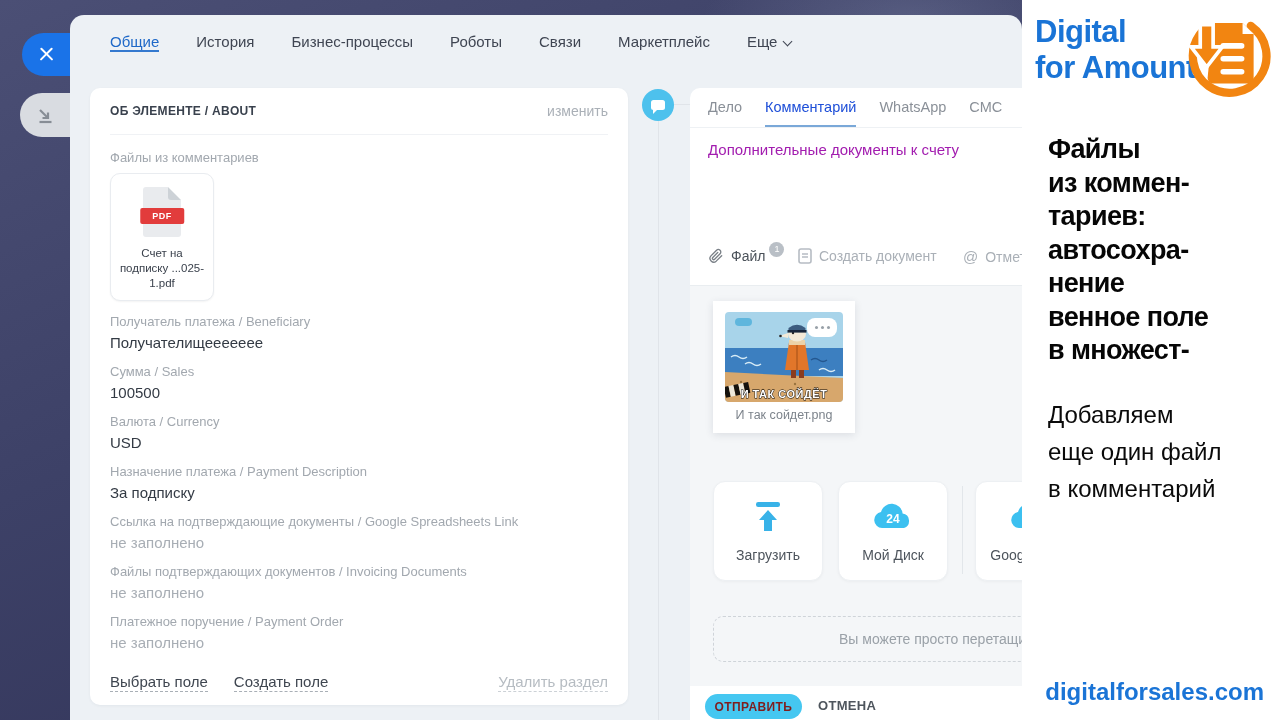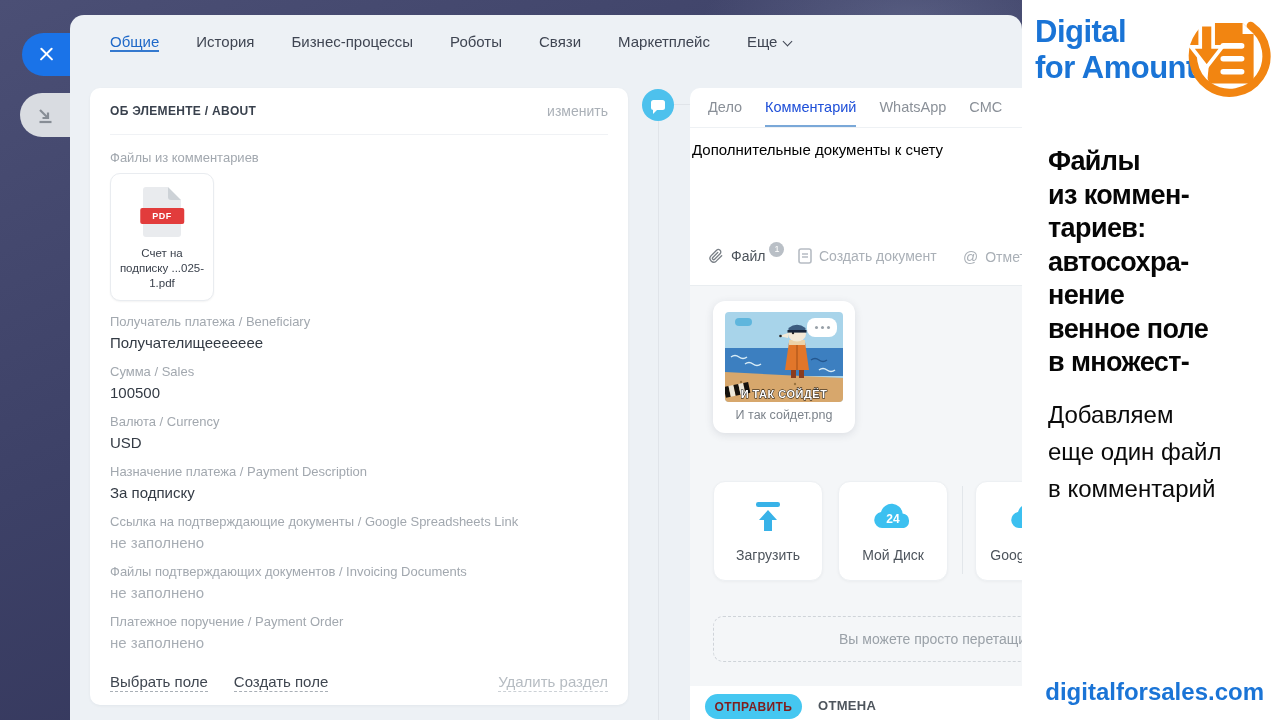--- a/index.html
+++ b/index.html
@@ -68,36 +68,36 @@
     border:4px solid transparent; border-top-color:#fff; border-left-color:#fff; }
 
   
   .comment-card { position:absolute; left:620px; top:73px; width:332px; height:632px; background:#fff;
     border-radius:10px 0 0 0; overflow:hidden; }
   .comment-tabs { display:flex; gap:23px; padding:0 18px; height:40px; align-items:stretch;
     border-bottom:1px solid #eef1f4; }
   .comment-tab { font-size:14.5px; color:#8a9098; display:flex; align-items:center;
     border-bottom:2px solid transparent; cursor:pointer; white-space:nowrap; }
   .comment-tab.active { color:#1d4ed8; border-bottom-color:#7aa8d8; }
-  .comment-text { padding:13px 2px; font-size:15px; color:#000000; }
+  .comment-text { padding:13px 18px; font-size:15px; color:#a21caf; }
 
   .comment-toolbar { position:absolute; top:160px; left:0; right:0; height:30px; }
   .tb-item { position:absolute; display:flex; align-items:center; gap:7px; font-size:14px; cursor:pointer; white-space:nowrap;}
   .tb-file { left:18px; color:#4a5159; }
   .tb-doc { left:108px; color:#aab0b7; }
   .tb-mention { left:273px; color:#aab0b7; }
   .tb-badge { width:15px; height:15px; border-radius:50%; background:#b9bfc6; color:#fff; font-size:9px;
     display:flex; align-items:center; justify-content:center; transform:translateY(-7px); margin-left:-3px; }
   .at-glyph { font-size:15px; color:#aab0b7; }
 
   .comment-gray { position:absolute; top:197px; left:0; right:0; height:401px; background:#f4f6f8;
     border-top:1px solid #e9edf0; }
 
   .attach-card { position:absolute; left:23px; top:15px; width:142px; height:132px; background:#fff;
-    border-radius:12px; box-shadow:0 2px 8px rgba(40,50,70,.12); padding:11px 12px 0; cursor:pointer; }
+    border-radius:0; box-shadow:0 2px 8px rgba(40,50,70,.12); padding:11px 12px 0; cursor:pointer; }
   .attach-img { width:118px; height:90px; border-radius:4px; overflow:hidden; position:relative; }
   .attach-menu { position:absolute; top:6px; right:6px; width:30px; height:19px; background:#fff;
     border-radius:8px; display:flex; gap:3px; align-items:center; justify-content:center; cursor:pointer; }
   .dot { width:3px; height:3px; border-radius:50%; background:#98a0a8; }
   .attach-name { text-align:center; font-size:12.5px; color:#7c838b; margin-top:6px; }
 
   .upload-card { position:absolute; top:195px; width:110px; height:100px; background:#fff;
     border:1px solid #edf0f3; border-radius:12px; box-shadow:0 1px 3px rgba(0,0,0,.04);
     display:flex; flex-direction:column; align-items:center; justify-content:center; gap:13px; cursor:pointer; }
   .upload-label { font-size:14px; color:#4d545c; }
@@ -112,21 +112,21 @@
     border:none; border-radius:13px; color:#7f1d1d; font-size:12px; font-weight:bold; letter-spacing:.4px;
     font-family:"Liberation Sans",sans-serif; cursor:pointer; }
   .cancel-btn { position:absolute; left:128px; top:12px; font-size:13px; font-weight:bold; color:#4e555d;
     letter-spacing:.3px; cursor:pointer; }
 
   
   .promo { position:absolute; left:1022px; top:0; width:258px; height:720px; background:#fff; z-index:5; }
   .brand { position:absolute; left:13px; top:14px; font-size:31px; font-weight:bold; color:#1a74d6;
     line-height:36px; letter-spacing:-0.5px; }
   .brand-icon { position:absolute; right:8px; top:10px; }
-  .promo-heading { position:absolute; left:26px; top:145px; font-size:27px; font-weight:bold; color:#060606;
+  .promo-heading { position:absolute; left:26px; top:133px; font-size:27px; font-weight:bold; color:#060606;
     line-height:33.5px; letter-spacing:-0.6px; }
   .promo-body { position:absolute; left:26px; top:396px; font-size:24px; color:#0a0a0a; line-height:37px; }
   .promo-site { position:absolute; right:16px; bottom:14px; font-size:24px; font-weight:bold; color:#1a74d6; cursor:pointer; }
 </style>
 </head>
 <body>
 
 <div class="stage">
 
   <div class="close-pill">

